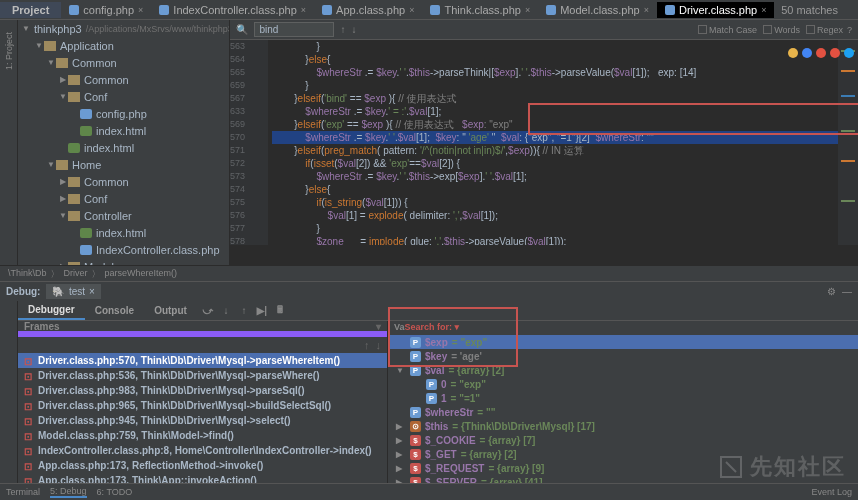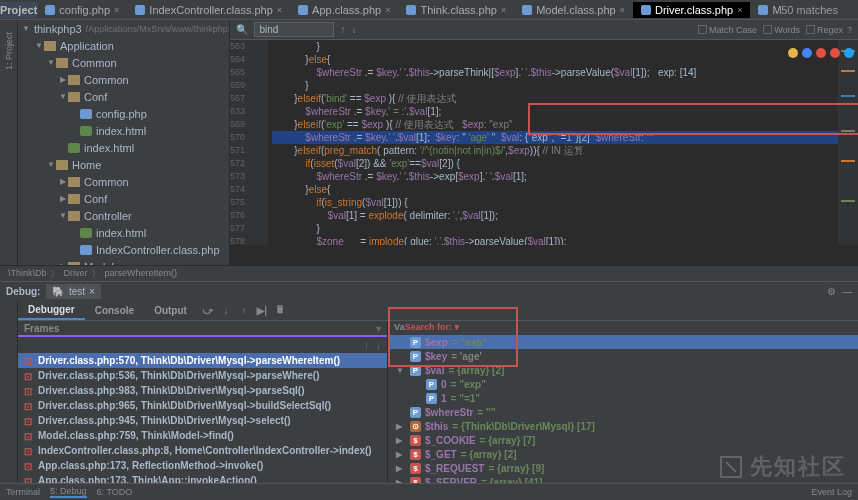--- a/index.html
+++ b/index.html
@@ -1,19 +1,19 @@
 <!DOCTYPE html>
 <html><head>
 <meta charset="utf-8">
 <style>
 * { margin: 0; padding: 0; box-sizing: border-box; font-family: 'Segoe UI', Arial, sans-serif; }
 body { background: #2b2b2b; color: #a9b7c6; font-size: 11px; width: 858px; height: 500px; overflow: hidden; position: relative; }
 
 .top-tabs { height: 20px; background: #3c3f41; display: flex; align-items: center; border-bottom: 1px solid #555; }
-.top-tabs .proj-lbl { padding: 2px 0; color: #bbb; font-weight: bold; background: #4b6eaf33; }
+.top-tabs .proj-lbl { padding: 2px 12px; color: #bbb; font-weight: bold; background: #4b6eaf33; }
 .top-tabs .file-tab { padding: 2px 8px; display: flex; gap: 4px; align-items: center; color: #aaa; cursor: pointer; }
 .top-tabs .file-tab.active { background: #000000; color: #fff; }
 .top-tabs .php-ico { width: 10px; height: 10px; background: #6b9bd2; border-radius: 2px; }
 .top-tabs .close-x { color: #888; font-size: 9px; }
 .top-tabs .matches { margin-left: auto; padding-right: 20px; color: #999; white-space: nowrap; }
 
 .main-row { display: flex; height: 245px; }
 .left-rail { width: 18px; background: #3c3f41; border-right: 1px solid #2b2b2b; display: flex; flex-direction: column; align-items: center; padding-top: 4px; color: #888; font-size: 9px; }
 .left-rail div { writing-mode: vertical-rl; margin: 8px 0; transform: rotate(180deg); }
 
@@ -64,21 +64,21 @@
 
 .debug-pane { display: flex; height: 182px; background: #3c3f41; }
 .debug-left-rail { width: 18px; background: #3c3f41; border-right: 1px solid #2b2b2b; }
 
 .debug-tabs { display: flex; height: 20px; background: #3c3f41; border-bottom: 1px solid #555; align-items: center; font-size: 10px; }
 .debug-tabs .dtab { padding: 3px 10px; cursor: pointer; color: #999; }
 .debug-tabs .dtab.active { border-bottom: 2px solid #4a88c7; color: #ddd; }
 .debug-tabs .tb-ico { width: 14px; color: #888; cursor: pointer; text-align: center; margin-left: 4px; }
 
 .frames-col { width: 370px; background: #3c3f41; border-right: 1px solid #2b2b2b; display: flex; flex-direction: column; }
-.frames-hdr { height: 16px; padding: 2px 6px; font-size: 10px; color: #888; border-bottom: 2px solid #8b5cf6; display: flex; gap: 6px; align-items: center; }
+.frames-hdr { height: 16px; padding: 2px 6px; font-size: 10px; color: #888; border-bottom: 6px solid #8b5cf6; display: flex; gap: 6px; align-items: center; }
 .frames-list { flex: 1; overflow: hidden; font-size: 10px; }
 .frame-row { height: 15px; padding: 1px 6px; display: flex; align-items: center; gap: 4px; cursor: pointer; white-space: nowrap; overflow: hidden; }
 .frame-row.sel { background: #4b6eaf; color: #fff; }
 .frame-ico { width: 10px; height: 10px; color: #c75450; }
 
 .vars-col { flex: 1; background: #3c3f41; display: flex; flex-direction: column; }
 .vars-search { height: 14px; padding: 1px 6px; font-size: 9px; color: #c75450; }
 .vars-list { flex: 1; overflow: hidden; font-size: 10px; position: relative; }
 .var-row { height: 14px; display: flex; align-items: center; gap: 4px; padding-left: 8px; white-space: nowrap; }
 .var-row.sel { background: #4b6eaf; }

